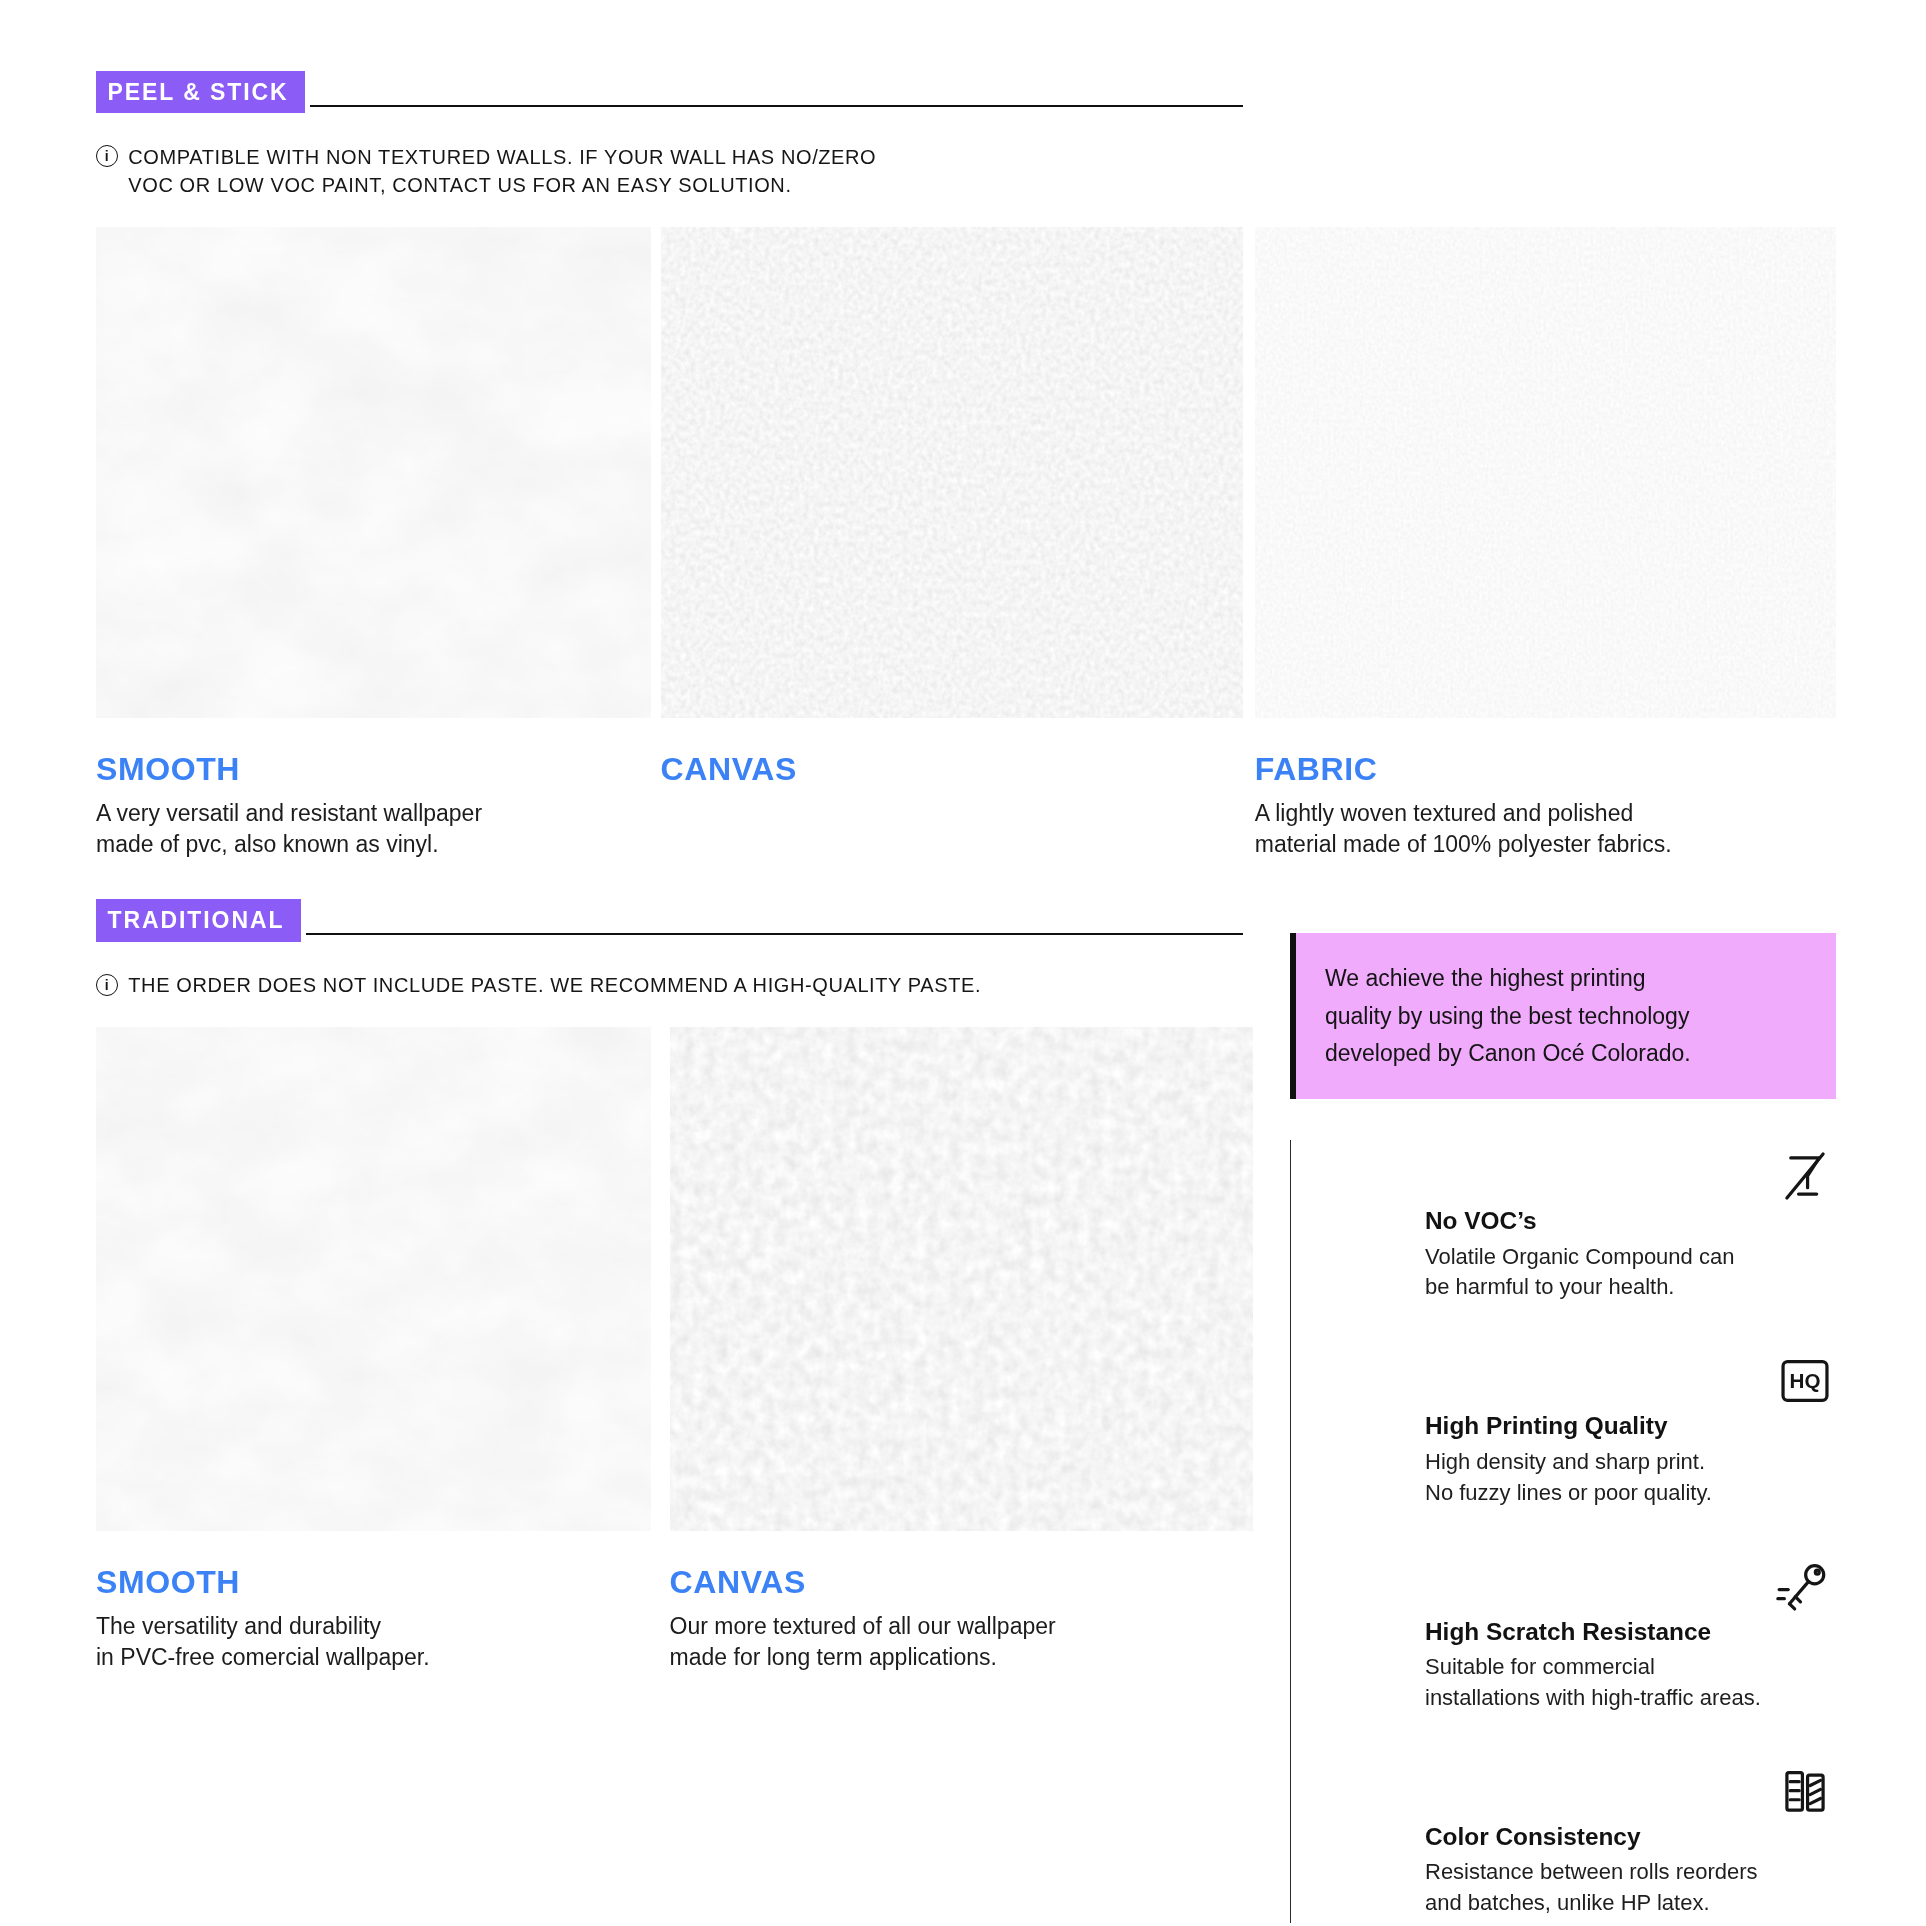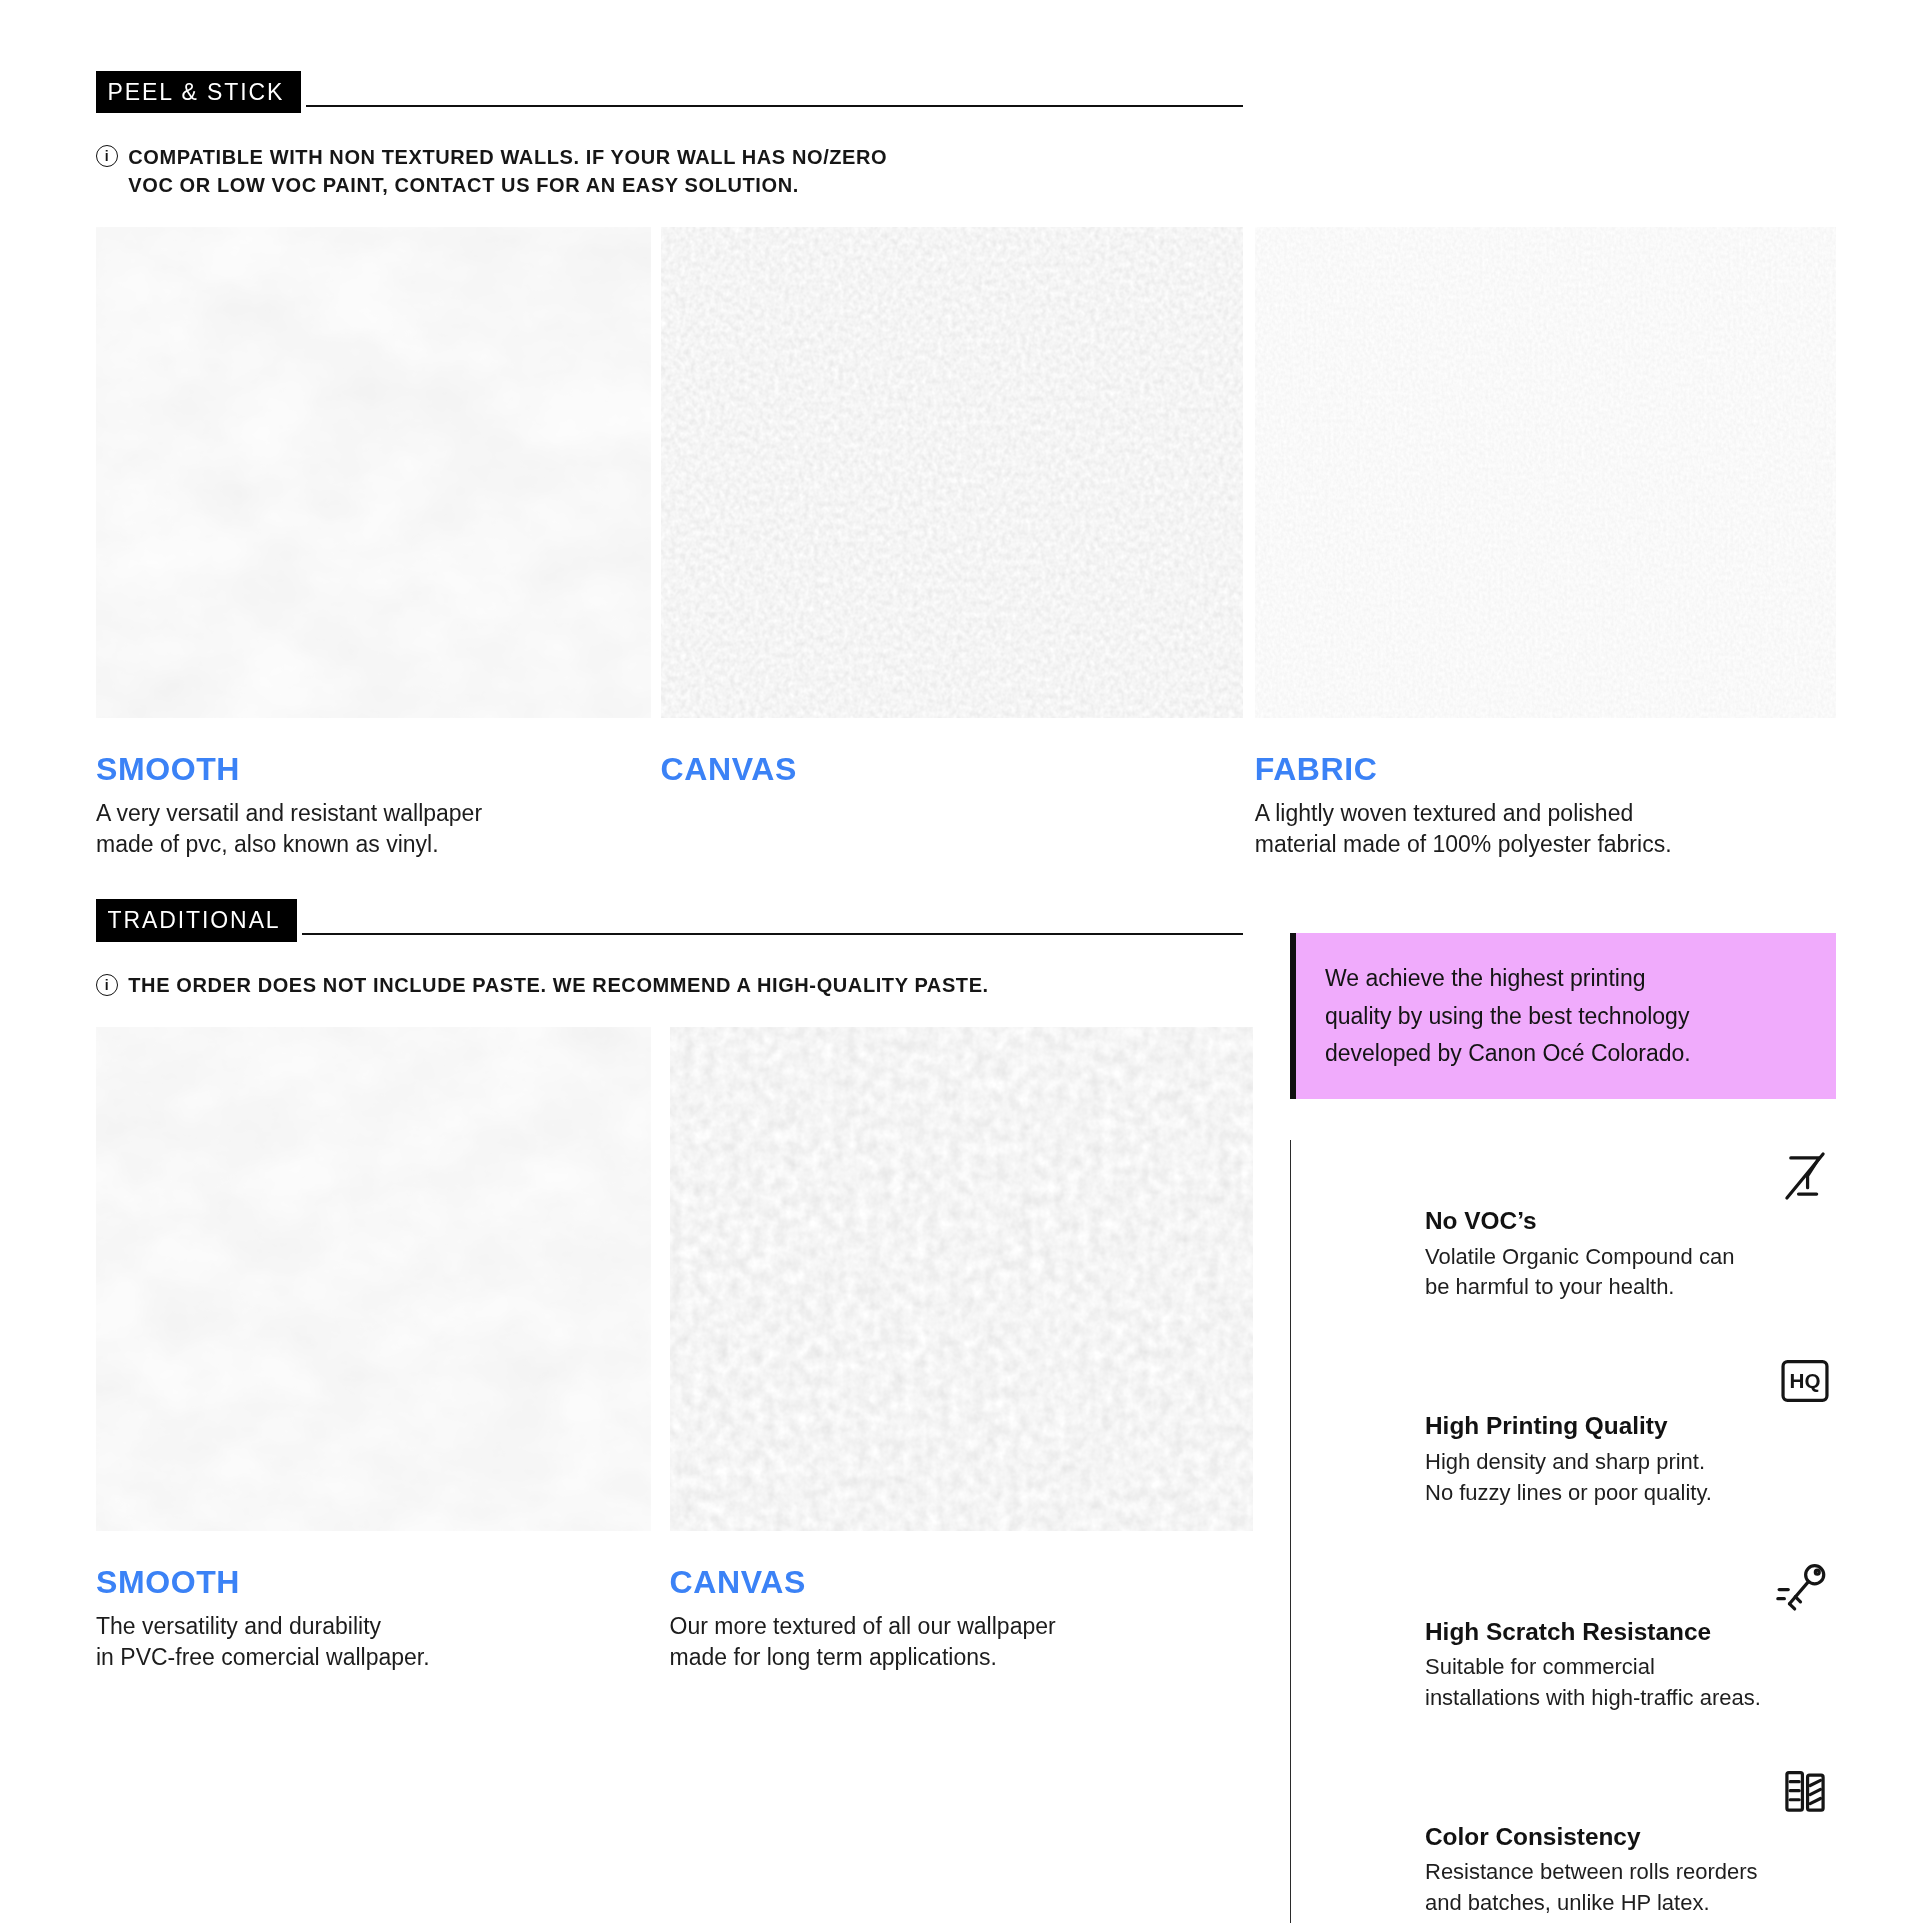--- a/index.html
+++ b/index.html
@@ -3,26 +3,26 @@
 <meta charset="utf-8">
 <style>
   * { margin:0; padding:0; box-sizing:border-box; }
   html,body { background:#ffffff; }
   body { width:1926px; height:1926px; font-family:"Liberation Sans", sans-serif; color:#1c1c1c; }
   .page { position:relative; width:1926px; height:1926px; padding:71px 90px 0 96px; overflow:hidden; background:#fff; }
 
   .title { width:1412px; text-align:center; font-size:61px; font-weight:500; letter-spacing:7.7px; color:#191919; margin-bottom:72px; white-space:nowrap; }
 
   .badge-row { display:flex; align-items:flex-end; width:1147px; margin-bottom:29.5px; }
-  .badge { background:#000000; color:#ffffff; font-size:23px; font-weight:normal; letter-spacing:1.9px; padding:7.7px 16.7px 7.7px 11.6px; white-space:nowrap; }
+  .badge { background:#8b5cf6; color:#ffffff; font-size:23px; font-weight:bold; letter-spacing:1.9px; padding:7.7px 16.7px 7.7px 11.6px; white-space:nowrap; }
   .rule { flex:1; height:1.9px; background:#101010; margin-bottom:6.4px; margin-left:5.1px; }
 
   .note { display:flex; align-items:flex-start; font-size:20px; letter-spacing:0.6px; margin-bottom:28px; color:#161616; }
   .info-circle { flex:0 0 auto; width:22px; height:22px; border:1.9px solid #101010; border-radius:50%; display:flex; align-items:center; justify-content:center; font-size:14px; font-weight:bold; margin-right:10.3px; margin-top:2.6px; }
-  .note-text { white-space:pre-line; line-height:1.4;font-weight:bold; }
+  .note-text { white-space:pre-line; line-height:1.4; }
 
   .swatch-row { display:flex; }
   .w1 { width:555px; margin-right:9.6px; }
   .w2 { width:582px; margin-right:12.2px; }
   .w3 { width:581px; }
   .t1 { width:555px; margin-right:18.6px; }
   .t2 { width:583px; }
 
   .tex-box { width:100%; background:#f8f8f8; overflow:hidden; }
   .row1 .tex-box { height:491px; }

